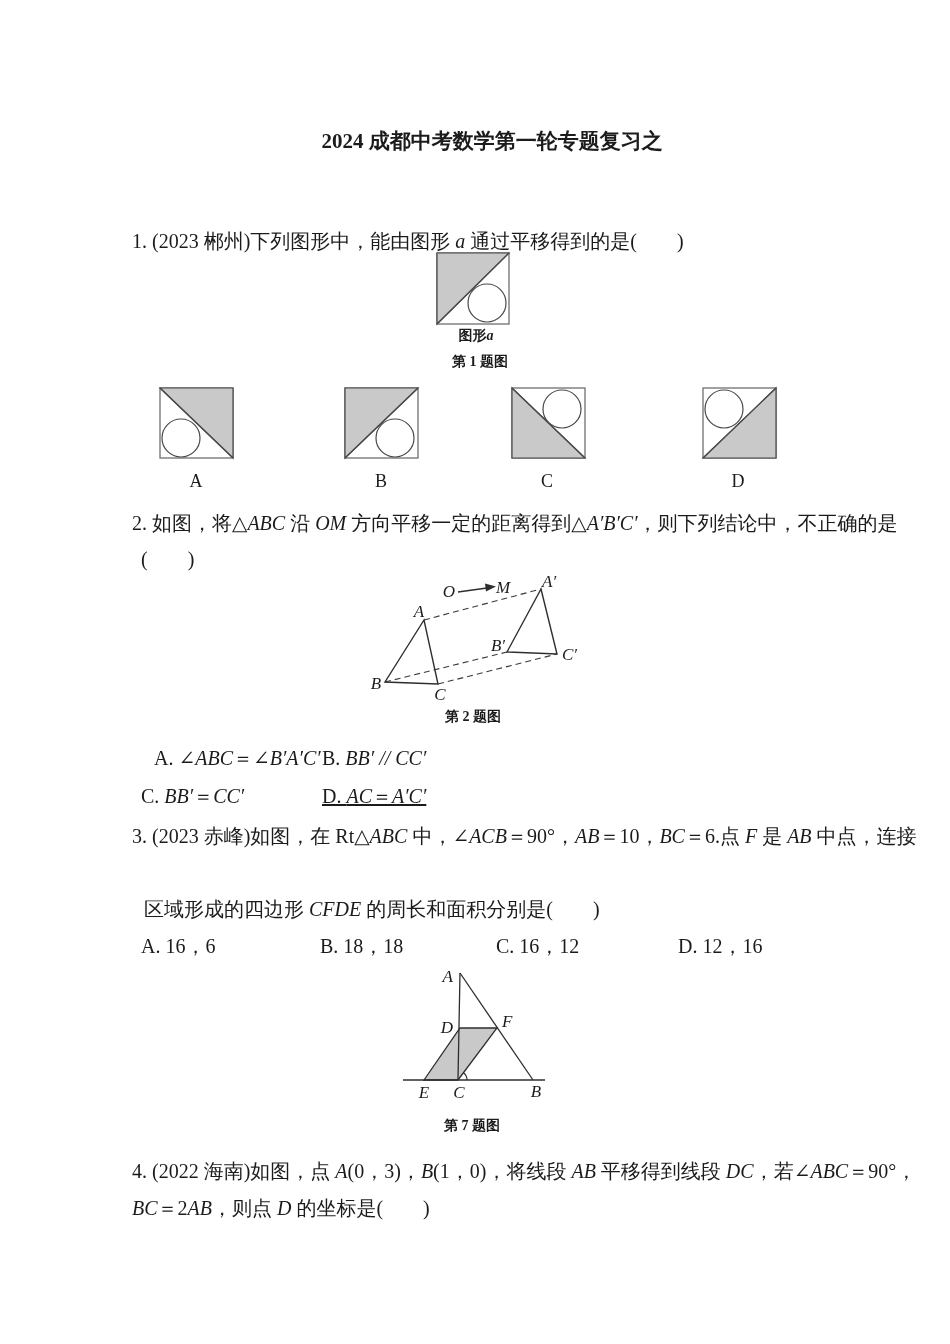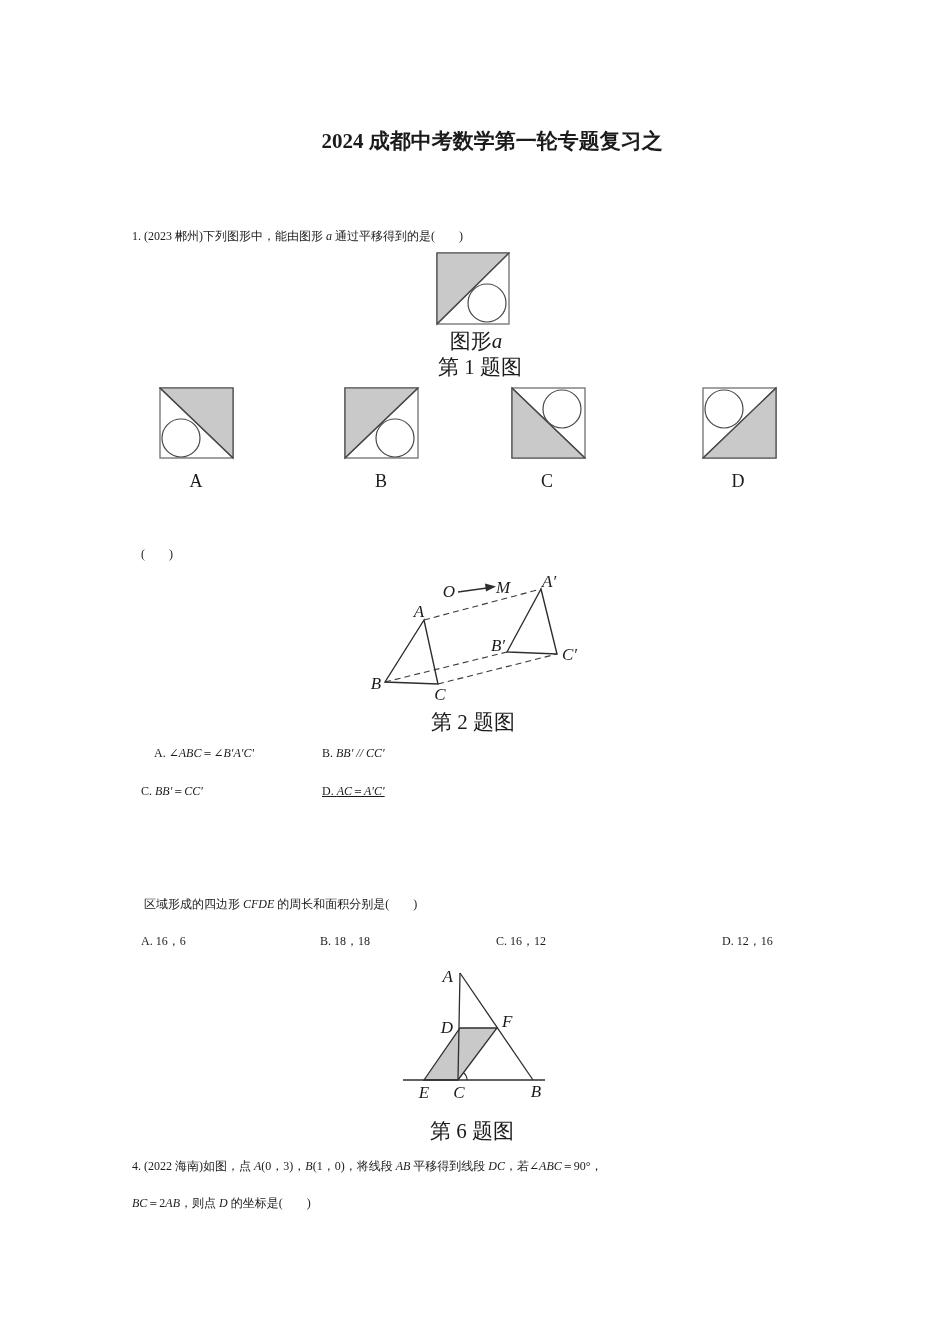--- a/index.html
+++ b/index.html
@@ -7,38 +7,39 @@
     position:relative;
     width:950px;
     height:1344px;
     background:#ffffff;
     font-family:"Liberation Serif","DejaVu Serif",serif;
     color:#1b1b1b;
     overflow:hidden;
   }
   .line{
     position:absolute;
-    font-size:12px;
+    font-size:20px;
     line-height:1.2;
     white-space:nowrap;
   }
   .title{
     position:absolute;
     left:17px;
     width:950px;
     text-align:center;
     font-size:21px;
     font-weight:700;
     white-space:nowrap;
   }
   .caption{
     position:absolute;
-    font-size:21px;
+    font-size:14px;
     text-align:center;
     white-space:nowrap;
+    font-weight:bold;
   }
   .opt-label{
     position:absolute;
     font-size:18px;
     text-align:center;
     white-space:nowrap;
   }
   .seg-i{font-style:italic;}
   svg{position:absolute;overflow:visible;}
   svg text{
@@ -88,20 +89,21 @@
     <rect x="3" y="2" width="73" height="70" fill="#ffffff" stroke="#7a7a7a" stroke-width="1.4"></rect>
     <polygon points="3,72 76,2 76,72" stroke="#4a4a4a" stroke-width="1.2" fill="#c9c9c9"></polygon>
     <line x1="3" y1="72" x2="76" y2="2" stroke="#4a4a4a" stroke-width="1.2"></line>
     <circle cx="24" cy="23" r="19" fill="#ffffff" stroke="#4a4a4a" stroke-width="1.2"></circle>
   </svg>
   <div class="opt-label" style="left:156px;top:471px;width:80px;">A</div>
   <div class="opt-label" style="left:341px;top:471px;width:80px;">B</div>
   <div class="opt-label" style="left:507px;top:471px;width:80px;">C</div>
   <div class="opt-label" style="left:698px;top:471px;width:80px;">D</div>
 
+  <div class="line" style="left:132px;top:511px;"><span>2. 如图，将△</span><span class="seg-i">ABC</span><span> 沿 </span><span class="seg-i">OM</span><span> 方向平移一定的距离得到△</span><span class="seg-i">A′B′C′</span><span>，则下列结论中，不正确的是</span></div>
   <div class="line" style="left:141px;top:547px;">(　　)</div>
 
   <svg style="left:355px;top:574px;" width="250" height="135">
 
     <text x="94" y="23" text-anchor="middle">O</text>
     <line x1="103" y1="18" x2="132" y2="14" stroke="#2e2e2e" stroke-width="1.4"></line>
     <polygon points="141,12.5 130,9.5 131,17.5" fill="#2e2e2e"></polygon>
     <text x="148" y="19" text-anchor="middle">M</text>
 
     <line x1="69" y1="46" x2="186" y2="15" stroke="#3a3a3a" stroke-width="1.1" stroke-dasharray="6 4"></line>
@@ -119,44 +121,45 @@
     <text x="150" y="77" text-anchor="end">B′</text>
     <text x="207" y="86" text-anchor="start">C′</text>
   </svg>
   <div class="caption" style="left:398px;top:708px;width:150px;">第 2 题图</div>
 
   <div class="line" style="left:154px;top:746px;"><span>A. ∠</span><span class="seg-i">ABC</span><span>＝∠</span><span class="seg-i">B′A′C′</span></div>
   <div class="line" style="left:322px;top:746px;"><span>B. </span><span class="seg-i">BB′ // CC′</span></div>
   <div class="line" style="left:141px;top:784px;"><span>C. </span><span class="seg-i">BB′</span><span>＝</span><span class="seg-i">CC′</span></div>
   <div class="line" style="left:322px;top:784px;text-decoration:underline;"><span>D. </span><span class="seg-i">AC</span><span>＝</span><span class="seg-i">A′C′</span></div>
 
+  <div class="line" style="left:132px;top:824px;"><span>3. (2023 赤峰)如图，在 Rt△</span><span class="seg-i">ABC</span><span> 中，∠</span><span class="seg-i">ACB</span><span>＝90°，</span><span class="seg-i">AB</span><span>＝10，</span><span class="seg-i">BC</span><span>＝6.点 </span><span class="seg-i">F</span><span> 是 </span><span class="seg-i">AB</span><span> 中点，连接</span></div>
   <div class="line" style="left:144px;top:897px;"><span>区域形成的四边形 </span><span class="seg-i">CFDE</span><span> 的周长和面积分别是(　　)</span></div>
 
   <div class="line" style="left:141px;top:934px;">A. 16，6</div>
   <div class="line" style="left:320px;top:934px;">B. 18，18</div>
   <div class="line" style="left:496px;top:934px;">C. 16，12</div>
-  <div class="line" style="left:678px;top:934px;margin-left:44px;">D. 12，16</div>
+  <div class="line" style="left:678px;top:934px;">D. 12，16</div>
 
   <svg style="left:395px;top:963px;" width="165" height="140">
 
     <polygon points="29,117 65,65 102,65 63,117" stroke="#2e2e2e" stroke-width="1.3" fill="#c9c9c9"></polygon>
 
     <line x1="8" y1="117" x2="150" y2="117" stroke="#2e2e2e" stroke-width="1.3"></line>
 
     <line x1="65" y1="10" x2="63" y2="117" stroke="#2e2e2e" stroke-width="1.3"></line>
 
     <line x1="65" y1="10" x2="138" y2="117" stroke="#2e2e2e" stroke-width="1.3"></line>
 
     <path d="M 72 117 A 9 9 0 0 0 68.5 109.7" fill="none" stroke="#2e2e2e" stroke-width="1.1"></path>
 
     <text x="58" y="19" text-anchor="end">A</text>
     <text x="58" y="70" text-anchor="end">D</text>
     <text x="107" y="64" text-anchor="start">F</text>
     <text x="29" y="135" text-anchor="middle">E</text>
     <text x="64" y="135" text-anchor="middle">C</text>
     <text x="141" y="134" text-anchor="middle">B</text>
   </svg>
-  <div class="caption" style="left:397px;top:1117px;width:150px;">第 6 题图</div>
+  <div class="caption" style="left:397px;top:1117px;width:150px;">第 7 题图</div>
 
   <div class="line" style="left:132px;top:1159px;"><span>4. (2022 海南)如图，点 </span><span class="seg-i">A</span><span>(0，3)，</span><span class="seg-i">B</span><span>(1，0)，将线段 </span><span class="seg-i">AB</span><span> 平移得到线段 </span><span class="seg-i">DC</span><span>，若∠</span><span class="seg-i">ABC</span><span>＝90°，</span></div>
   <div class="line" style="left:132px;top:1196px;"><span class="seg-i">BC</span><span>＝2</span><span class="seg-i">AB</span><span>，则点 </span><span class="seg-i">D</span><span> 的坐标是(　　)</span></div>
 
 </div>
 
 </body></html>

